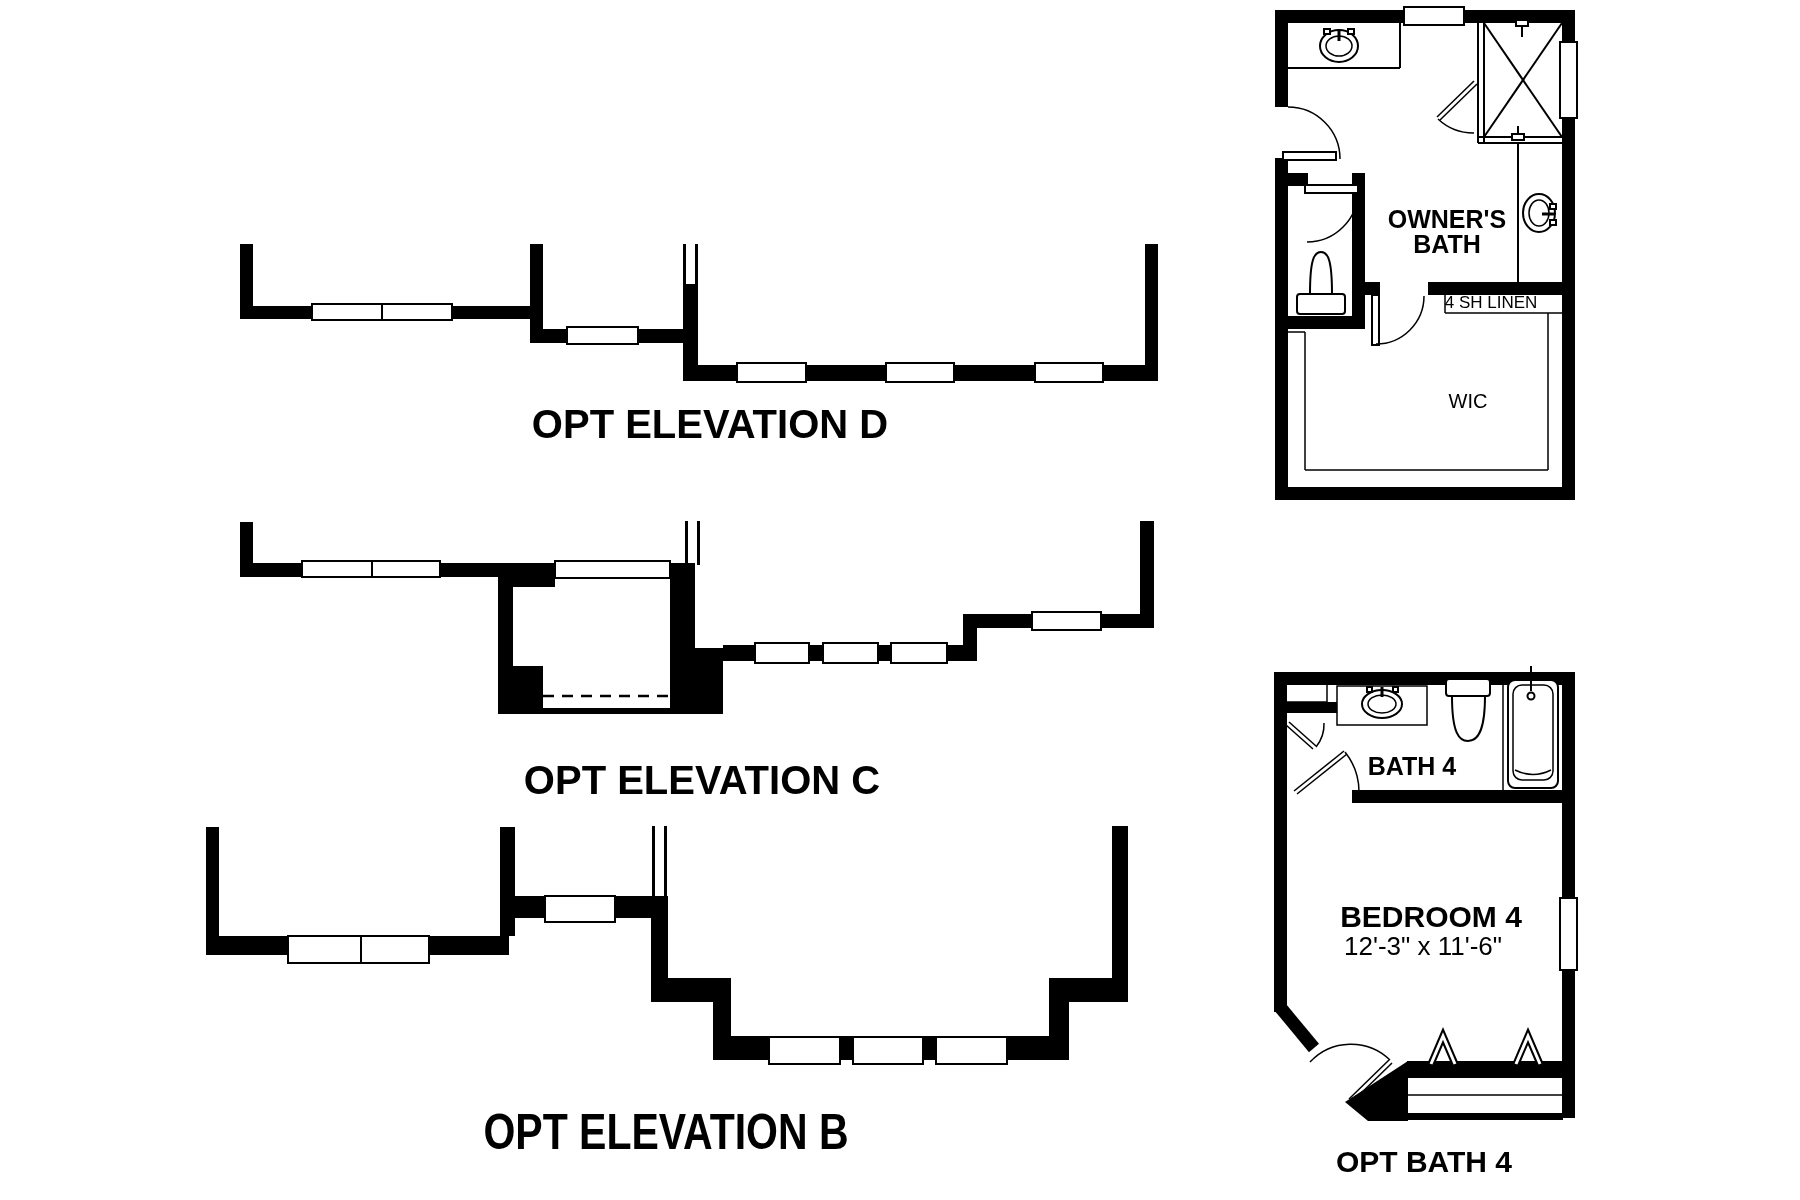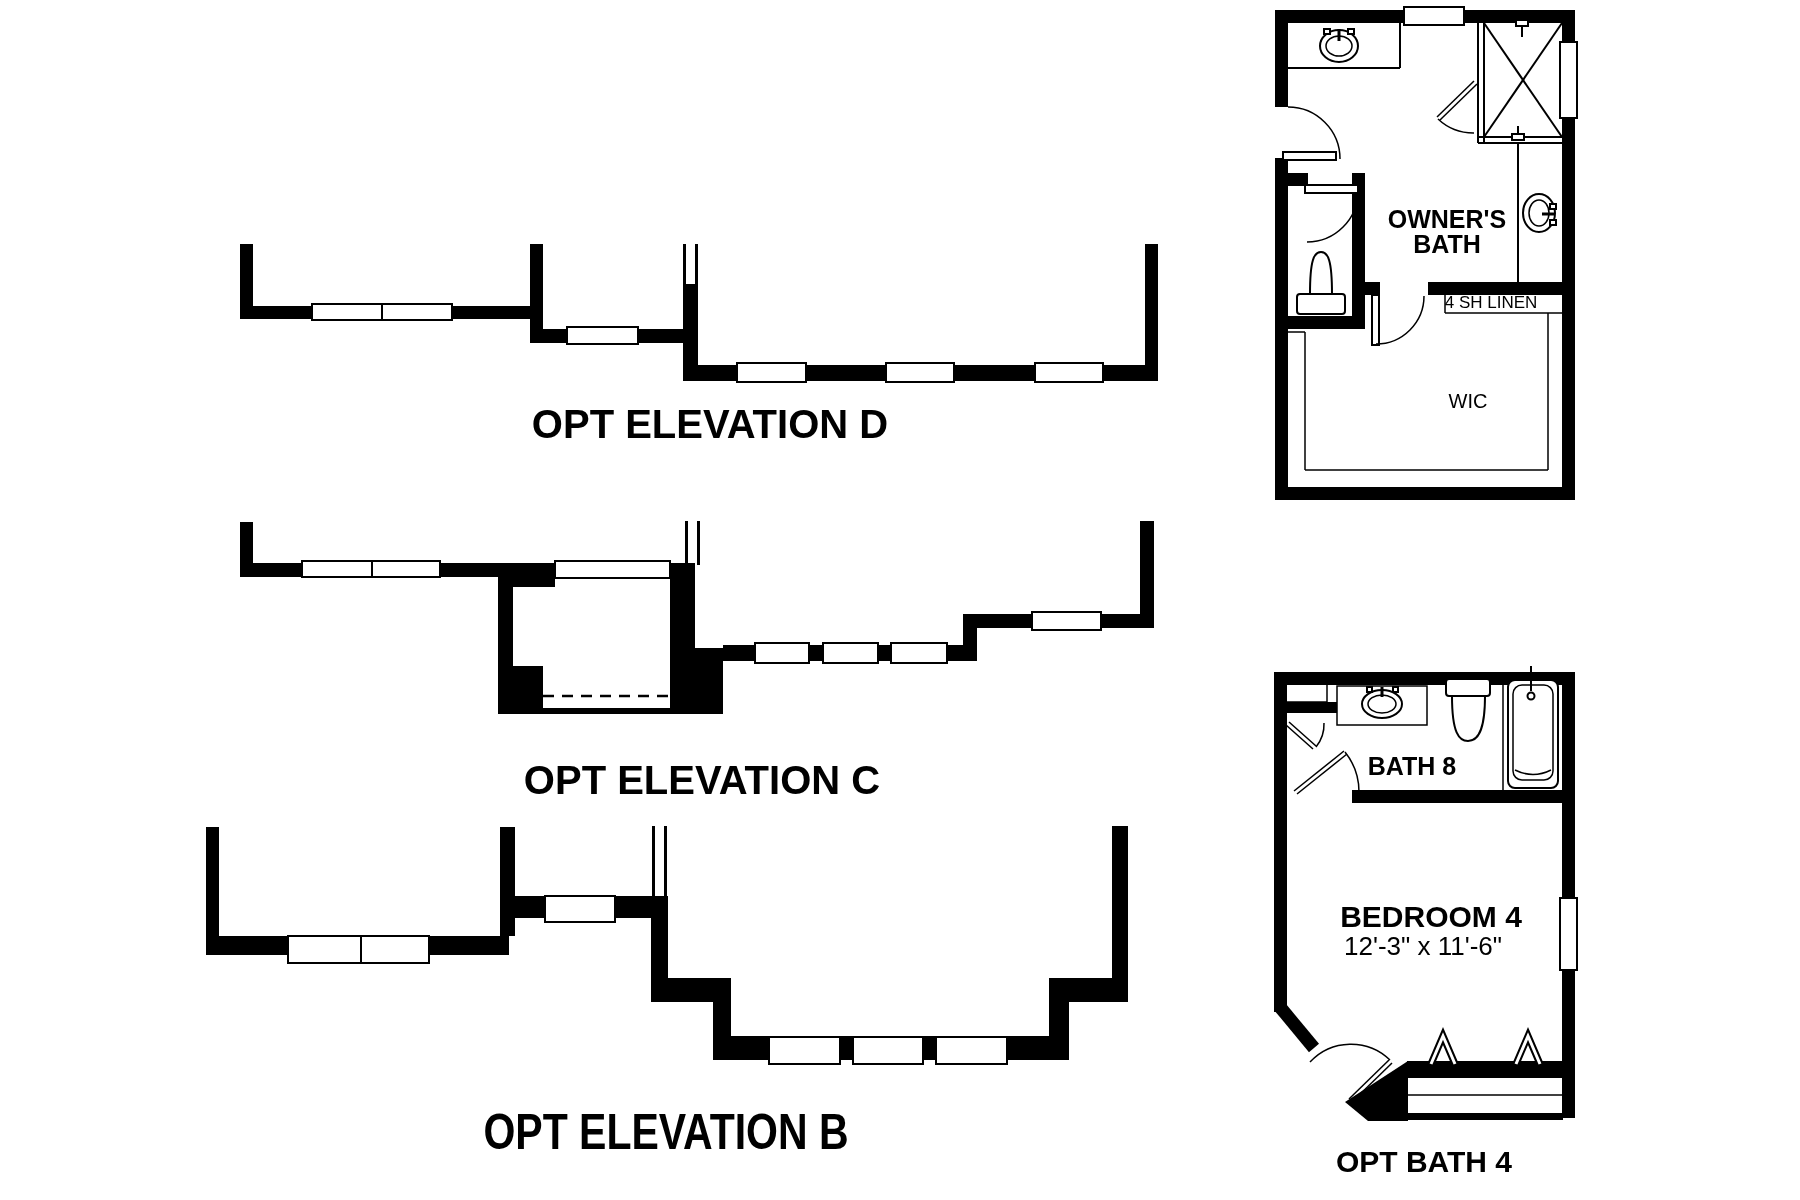--- a/index.html
+++ b/index.html
@@ -272,21 +272,21 @@
 
   <div class="lbl room-lbl" style="left:1447px;top:174px;margin-top:33px;">
     <div>OWNER'S</div>
     <div>BATH</div>
   </div>
 
   <div class="lbl small-lbl" style="left:1491px;top:294px;">4 SH LINEN</div>
 
   <div class="lbl wic-lbl" style="left:1432px;top:391px;margin-left:36px;">WIC</div>
 
-  <div class="lbl room-lbl" style="left:1412px;top:754px;">BATH 8</div>
+  <div class="lbl room-lbl" style="left:1412px;top:754px;">BATH 4</div>
 
   <div class="lbl" style="left:1423px;top:901px;">
     <div class="bed-name">BEDROOM 4</div>
     <div class="bed-dims">12'-3" x 11'-6"</div>
   </div>
 
   <div class="lbl plan-title-sm" style="left:1424px;top:1141px;">OPT BATH 4</div>
 
 </div>
 

